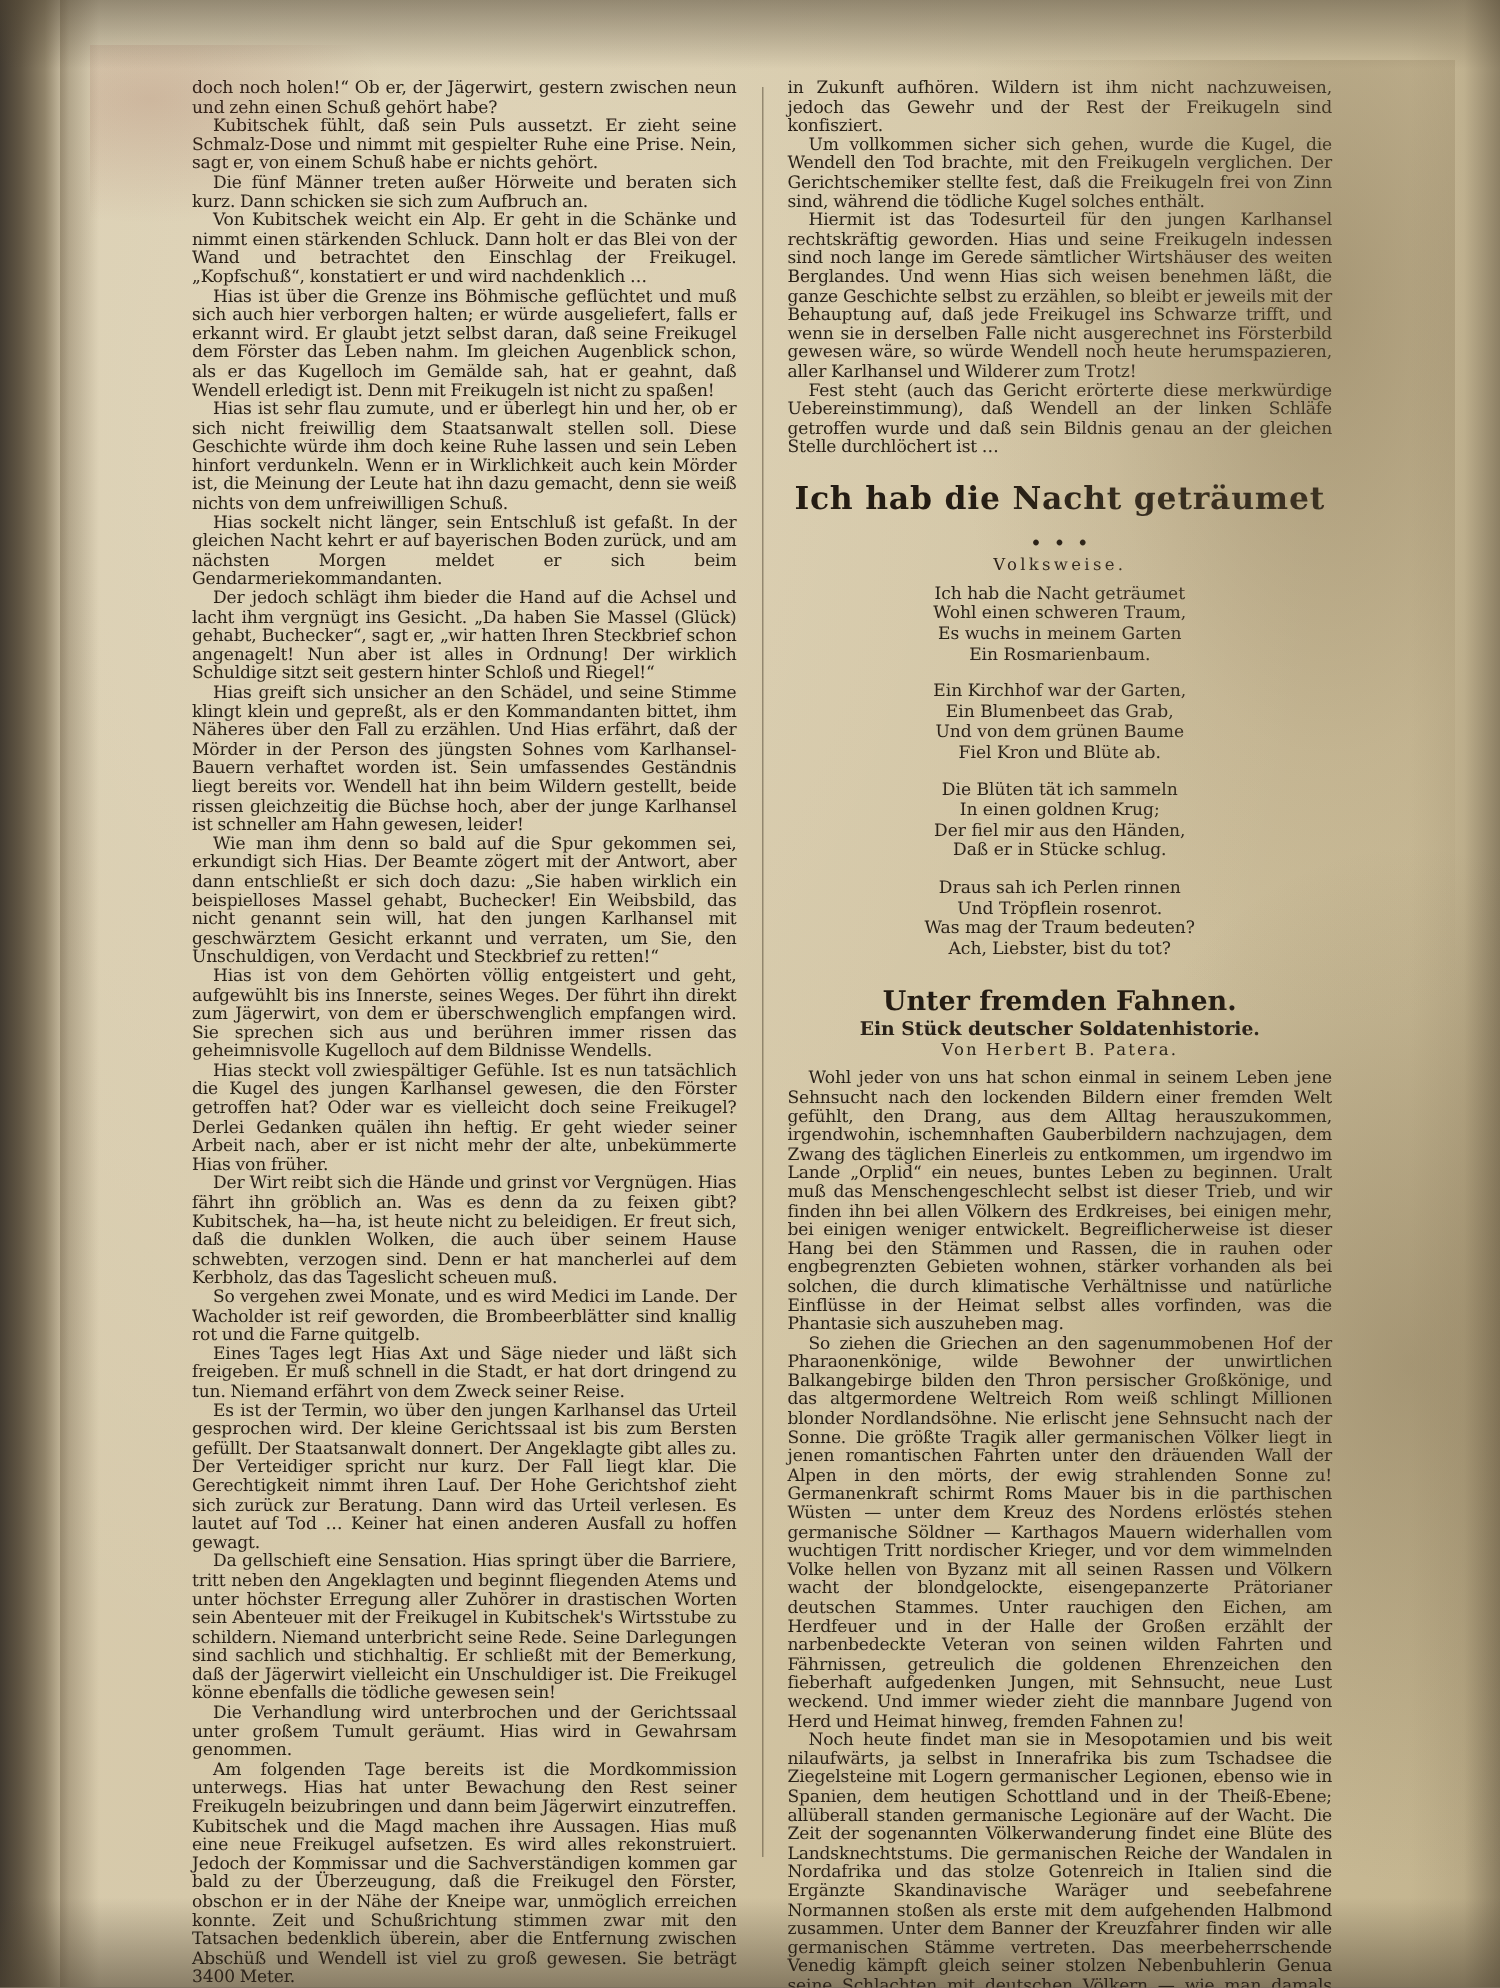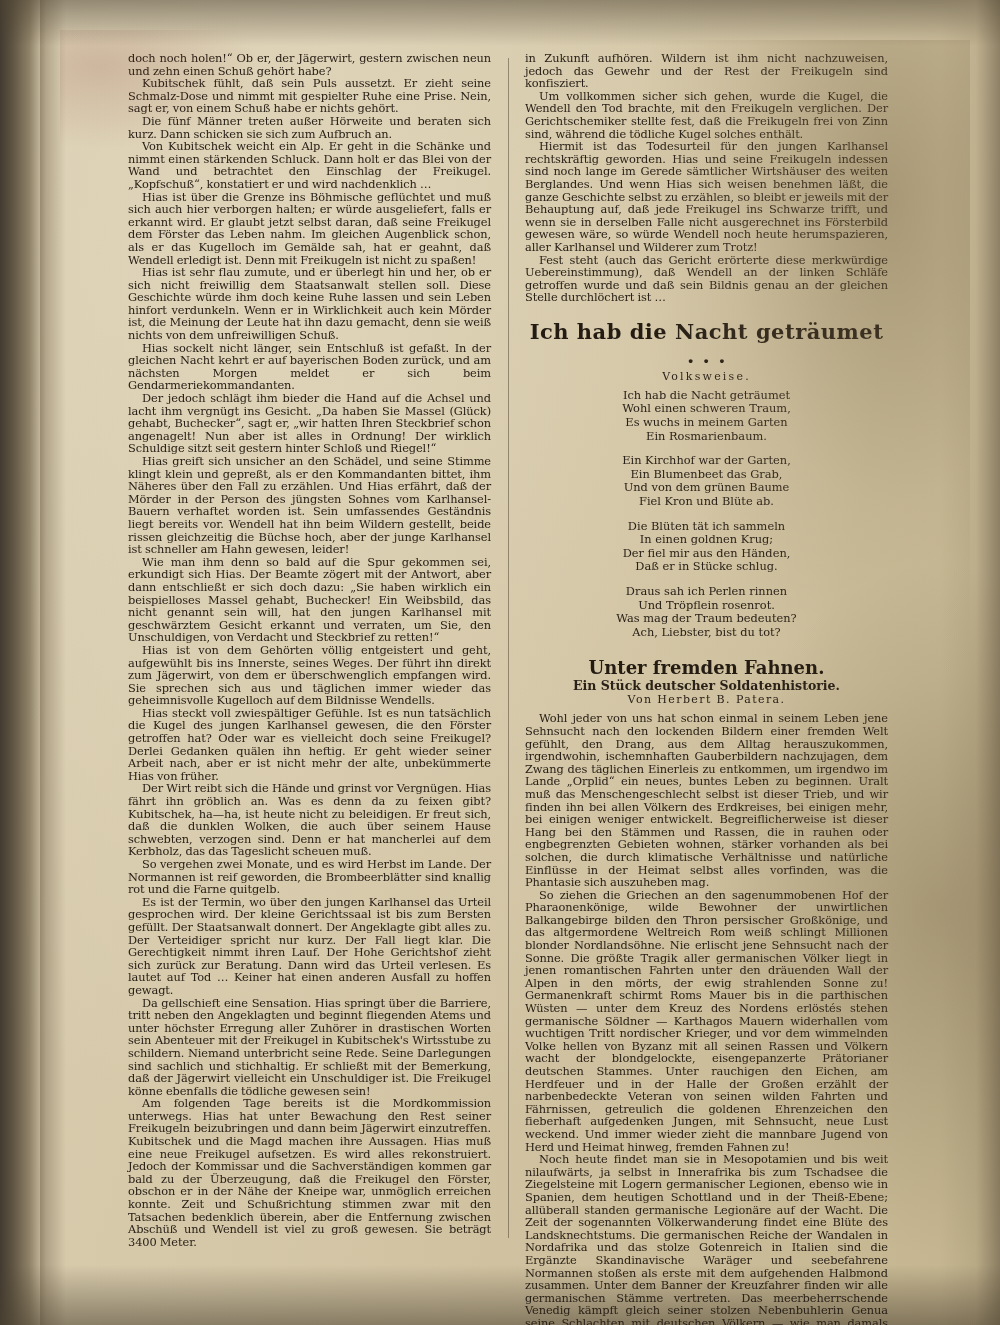--- a/index.html
+++ b/index.html
@@ -186,26 +186,28 @@
         <p class="noindent">doch noch holen!“ Ob er, der Jägerwirt, gestern zwischen neun und zehn einen Schuß gehört habe?</p>
         <p>Kubitschek fühlt, daß sein Puls aussetzt. Er zieht seine Schmalz-Dose und nimmt mit gespielter Ruhe eine Prise. Nein, sagt er, von einem Schuß habe er nichts gehört.</p>
         <p>Die fünf Männer treten außer Hörweite und beraten sich kurz. Dann schicken sie sich zum Aufbruch an.</p>
         <p>Von Kubitschek weicht ein Alp. Er geht in die Schänke und nimmt einen stärkenden Schluck. Dann holt er das Blei von der Wand und betrachtet den Einschlag der Freikugel. „Kopfschuß“, konstatiert er und wird nachdenklich …</p>
         <p>Hias ist über die Grenze ins Böhmische geflüchtet und muß sich auch hier verborgen halten; er würde ausgeliefert, falls er erkannt wird. Er glaubt jetzt selbst daran, daß seine Freikugel dem Förster das Leben nahm. Im gleichen Augenblick schon, als er das Kugelloch im Gemälde sah, hat er geahnt, daß Wendell erledigt ist. Denn mit Freikugeln ist nicht zu spaßen!</p>
         <p>Hias ist sehr flau zumute, und er überlegt hin und her, ob er sich nicht freiwillig dem Staatsanwalt stellen soll. Diese Geschichte würde ihm doch keine Ruhe lassen und sein Leben hinfort verdunkeln. Wenn er in Wirklichkeit auch kein Mörder ist, die Meinung der Leute hat ihn dazu gemacht, denn sie weiß nichts von dem unfreiwilligen Schuß.</p>
         <p>Hias sockelt nicht länger, sein Entschluß ist gefaßt. In der gleichen Nacht kehrt er auf bayerischen Boden zurück, und am nächsten Morgen meldet er sich beim Gendarmeriekommandanten.</p>
         <p>Der jedoch schlägt ihm bieder die Hand auf die Achsel und lacht ihm vergnügt ins Gesicht. „Da haben Sie Massel (Glück) gehabt, Buchecker“, sagt er, „wir hatten Ihren Steckbrief schon angenagelt! Nun aber ist alles in Ordnung! Der wirklich Schuldige sitzt seit gestern hinter Schloß und Riegel!“</p>
         <p>Hias greift sich unsicher an den Schädel, und seine Stimme klingt klein und gepreßt, als er den Kommandanten bittet, ihm Näheres über den Fall zu erzählen. Und Hias erfährt, daß der Mörder in der Person des jüngsten Sohnes vom Karlhansel-Bauern verhaftet worden ist. Sein umfassendes Geständnis liegt bereits vor. Wendell hat ihn beim Wildern gestellt, beide rissen gleichzeitig die Büchse hoch, aber der junge Karlhansel ist schneller am Hahn gewesen, leider!</p>
         <p>Wie man ihm denn so bald auf die Spur gekommen sei, erkundigt sich Hias. Der Beamte zögert mit der Antwort, aber dann entschließt er sich doch dazu: „Sie haben wirklich ein beispielloses Massel gehabt, Buchecker! Ein Weibsbild, das nicht genannt sein will, hat den jungen Karlhansel mit geschwärztem Gesicht erkannt und verraten, um Sie, den Unschuldigen, von Verdacht und Steckbrief zu retten!“</p>
-        <p>Hias ist von dem Gehörten völlig entgeistert und geht, aufgewühlt bis ins Innerste, seines Weges. Der führt ihn direkt zum Jägerwirt, von dem er überschwenglich empfangen wird. Sie sprechen sich aus und täglichen immer wieder das geheimnisvolle Kugelloch auf dem Bildnisse Wendells.</p>
+        <p>Hias ist von dem Gehörten völlig entgeistert und geht, aufgewühlt bis ins Innerste, seines Weges. Der führt ihn direkt zum Jägerwirt, von dem er überschwenglich empfangen wird. Sie sprechen sich aus und berühren immer rissen das geheimnisvolle Kugelloch auf dem Bildnisse Wendells.</p>
         <p>Hias steckt voll zwiespältiger Gefühle. Ist es nun tatsächlich die Kugel des jungen Karlhansel gewesen, die den Förster getroffen hat? Oder war es vielleicht doch seine Freikugel? Derlei Gedanken quälen ihn heftig. Er geht wieder seiner Arbeit nach, aber er ist nicht mehr der alte, unbekümmerte Hias von früher.</p>
         <p>Der Wirt reibt sich die Hände und grinst vor Vergnügen. Hias fährt ihn gröblich an. Was es denn da zu feixen gibt? Kubitschek, ha—ha, ist heute nicht zu beleidigen. Er freut sich, daß die dunklen Wolken, die auch über seinem Hause schwebten, verzogen sind. Denn er hat mancherlei auf dem Kerbholz, das das Tageslicht scheuen muß.</p>
-        <p>So vergehen zwei Monate, und es wird Herbst im Lande. Der Normannen ist reif geworden, die Brombeerblätter sind knallig rot und die Farne quitgelb.</p>
+        <p>So vergehen zwei Monate, und es wird Medici im Lande. Der Wacholder ist reif geworden, die Brombeerblätter sind knallig rot und die Farne quitgelb.</p>
+        <p>Eines Tages legt Hias Axt und Säge nieder und läßt sich freigeben. Er muß schnell in die Stadt, er hat dort dringend zu tun. Niemand erfährt von dem Zweck seiner Reise.</p>
         <p>Es ist der Termin, wo über den jungen Karlhansel das Urteil gesprochen wird. Der kleine Gerichtssaal ist bis zum Bersten gefüllt. Der Staatsanwalt donnert. Der Angeklagte gibt alles zu. Der Verteidiger spricht nur kurz. Der Fall liegt klar. Die Gerechtigkeit nimmt ihren Lauf. Der Hohe Gerichtshof zieht sich zurück zur Beratung. Dann wird das Urteil verlesen. Es lautet auf Tod … Keiner hat einen anderen Ausfall zu hoffen gewagt.</p>
         <p>Da gellschieft eine Sensation. Hias springt über die Barriere, tritt neben den Angeklagten und beginnt fliegenden Atems und unter höchster Erregung aller Zuhörer in drastischen Worten sein Abenteuer mit der Freikugel in Kubitschek's Wirtsstube zu schildern. Niemand unterbricht seine Rede. Seine Darlegungen sind sachlich und stichhaltig. Er schließt mit der Bemerkung, daß der Jägerwirt vielleicht ein Unschuldiger ist. Die Freikugel könne ebenfalls die tödliche gewesen sein!</p>
+        <p>Die Verhandlung wird unterbrochen und der Gerichtssaal unter großem Tumult geräumt. Hias wird in Gewahrsam genommen.</p>
         <p>Am folgenden Tage bereits ist die Mordkommission unterwegs. Hias hat unter Bewachung den Rest seiner Freikugeln beizubringen und dann beim Jägerwirt einzutreffen. Kubitschek und die Magd machen ihre Aussagen. Hias muß eine neue Freikugel aufsetzen. Es wird alles rekonstruiert. Jedoch der Kommissar und die Sachverständigen kommen gar bald zu der Überzeugung, daß die Freikugel den Förster, obschon er in der Nähe der Kneipe war, unmöglich erreichen konnte. Zeit und Schußrichtung stimmen zwar mit den Tatsachen bedenklich überein, aber die Entfernung zwischen Abschüß und Wendell ist viel zu groß gewesen. Sie beträgt 3400 Meter.</p>
 
       </div>
 
       <div class="col right">
         <p class="noindent">in Zukunft aufhören. Wildern ist ihm nicht nachzuweisen, jedoch das Gewehr und der Rest der Freikugeln sind konfisziert.</p>
         <p>Um vollkommen sicher sich gehen, wurde die Kugel, die Wendell den Tod brachte, mit den Freikugeln verglichen. Der Gerichtschemiker stellte fest, daß die Freikugeln frei von Zinn sind, während die tödliche Kugel solches enthält.</p>
         <p>Hiermit ist das Todesurteil für den jungen Karlhansel rechtskräftig geworden. Hias und seine Freikugeln indessen sind noch lange im Gerede sämtlicher Wirtshäuser des weiten Berglandes. Und wenn Hias sich weisen benehmen läßt, die ganze Geschichte selbst zu erzählen, so bleibt er jeweils mit der Behauptung auf, daß jede Freikugel ins Schwarze trifft, und wenn sie in derselben Falle nicht ausgerechnet ins Försterbild gewesen wäre, so würde Wendell noch heute herumspazieren, aller Karlhansel und Wilderer zum Trotz!</p>
         <p>Fest steht (auch das Gericht erörterte diese merkwürdige Uebereinstimmung), daß Wendell an der linken Schläfe getroffen wurde und daß sein Bildnis genau an der gleichen Stelle durchlöchert ist …</p>
 

